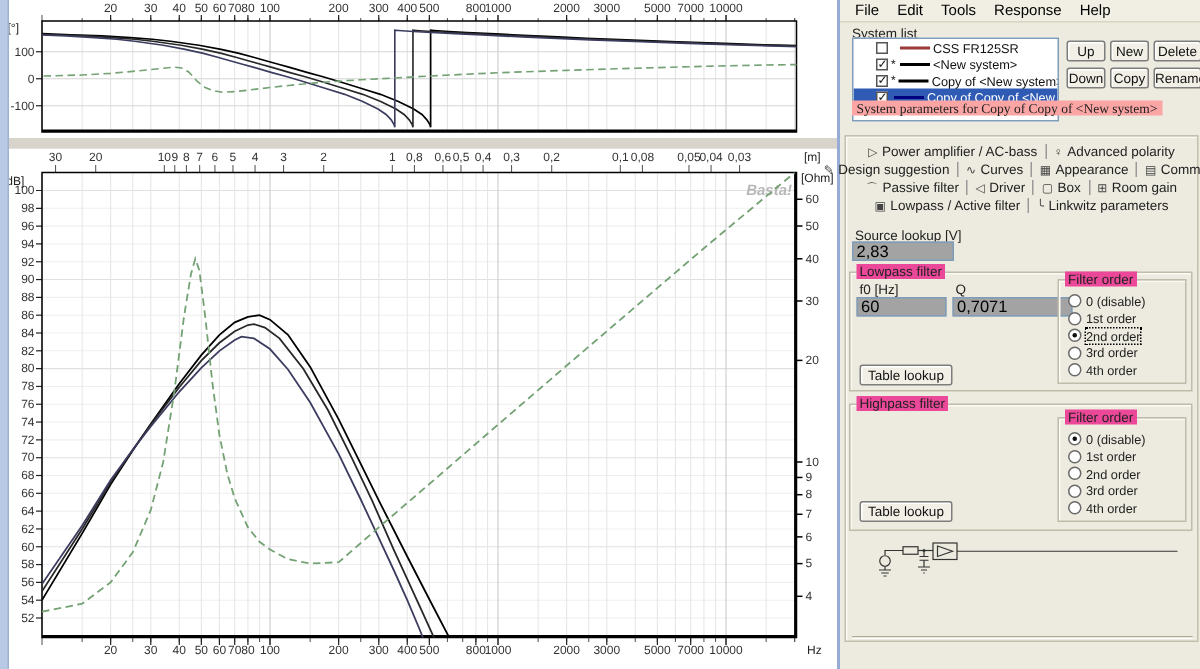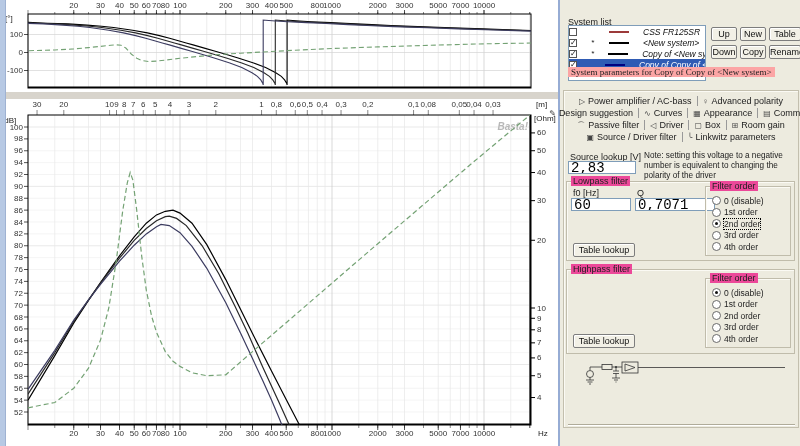--- a/index.html
+++ b/index.html
@@ -15,39 +15,39 @@
   svg text{font-family:"Liberation Sans","DejaVu Sans",sans-serif;}
   
   .right-panel{position:absolute;left:558px;top:0;width:242px;height:446px;background:#edebdf;
     border-left:2px solid #96acd4;font-size:9px;}
   .menu-bar{position:absolute;left:0;top:0;width:100%;height:15px;background:#f1efe3;
     border-bottom:1px solid #d8d4c4;display:flex;align-items:center;padding-left:4px;}
   .menu-item{padding:1px 6px;font-size:10px;color:#000;cursor:default;}
   .lbl{position:absolute;font-size:9px;color:#222;white-space:nowrap;}
   .listbox{position:absolute;left:8px;top:25px;width:138px;height:56px;background:#fff;
     border:1px solid #7f9db9;overflow:hidden;}
-  .list-row{height:11px;display:flex;align-items:center;gap:14px;padding-left:0;font-size:8.5px;white-space:nowrap;font-style:italic;}
+  .list-row{height:11px;display:flex;align-items:center;gap:2px;padding-left:15px;font-size:8.5px;white-space:nowrap;}
   .list-row.selected{background:#2f5bb4;color:#fff;}
   .checkbox{flex:0 0 auto;width:8px;height:8px;border:1px solid #555;background:#fff;
     font-size:8px;line-height:6px;text-align:center;color:#111;}
   .line-sample{flex:0 0 auto;width:20px;border-top:2px solid #000;height:0;}
   .star{width:4px;font-size:8px;}
   .xp-btn{position:absolute;height:14px;font-size:9px;color:#111;background:#f2f0e6;
     border:1px solid #7d7d7d;border-radius:2px;box-shadow:inset 1px 1px 0 #fff;
     text-align:center;line-height:12px;cursor:default;}
   .params-box{position:absolute;left:3px;top:90px;width:236px;height:338px;
     border:1px solid #c3bfae;box-shadow:inset 1px 1px 0 #fbfaf4;}
   .params-title{position:absolute;left:8px;top:67px;background:#fca5a5;padding:0 3px;font-size:9px;color:#222;white-space:nowrap;font-family:Liberation Serif, serif;}
   .tabs{position:absolute;left:6px;top:95px;width:230px;}
   .tab-row{display:flex;justify-content:center;height:12px;align-items:center;}
   .tab-item{display:flex;align-items:center;gap:3px;padding:0 5px;font-size:9px;color:#222;cursor:default;white-space:nowrap;}
   .tab-item + .tab-item{border-left:1px solid #999;}
   .tab-icon{font-size:8px;color:#444;}
-  .field{position:absolute;background:#ffffff;border:1px solid #7f9db9;font-size:14px;
-    padding:0 2px;font-family:Liberation Mono, monospace;}
+  .field{position:absolute;background:#a3a3a3;border:1px solid #7f9db9;font-size:11px;
+    padding:0 2px;font-family:Liberation Sans, sans-serif;}
   .note{position:absolute;left:84px;top:151px;width:154px;font-size:8.2px;line-height:1.2;color:#222;}
   .groupbox{position:absolute;border:1px solid #c0bcab;box-shadow:inset 1px 1px 0 #fbfaf4;}
   .box-title{position:absolute;top:-6px;left:4px;background:#ec4899;padding:0 2px;font-size:9px;color:#222;white-space:nowrap;}
   .radio-row{display:flex;align-items:center;gap:3px;height:11.5px;font-size:8.5px;color:#222;}
   .radio{position:relative;flex:0 0 auto;width:9px;height:9px;border:1px solid #6a6a6a;border-radius:50%;background:#fff;}
   .radio.on::after{content:"";position:absolute;left:2px;top:2px;width:3px;height:3px;border-radius:50%;background:#111;}
   .radio-label.focus{outline:1px dotted #000;}
   .groove{position:absolute;left:8px;top:424px;width:227px;height:2px;
     border-top:1px solid #b0ac9a;border-bottom:1px solid #fff;}
 </style>
@@ -470,20 +470,27 @@
       <g clip-path="url(#clipBot)">
         <path d="M28.0 301.1 L54.8 256.6 L73.8 223.9 L88.5 201.4 L100.5 183.6 L119.5 156.8 L134.2 137.8 L146.3 124.2 L156.5 115.9 L165.3 112.3 L173.0 111.1 L180.0 114.1 L192.0 124.2 L206.8 145.6 L225.8 180.6 L240.5 210.3 L252.5 234.6 L271.5 272.0 L286.2 300.5 L298.3 323.7 L308.5 342.7" fill="none" stroke="#000000" stroke-width="1.2"></path>
         <path d="M28.0 295.2 L54.8 253.6 L73.8 222.2 L88.5 200.8 L100.5 184.2 L119.5 159.2 L134.2 141.4 L146.3 129.5 L156.5 121.8 L165.3 117.7 L169.3 117.1 L176.6 119.4 L186.3 126.6 L202.2 146.8 L218.8 174.7 L235.0 207.3 L248.0 234.6 L262.7 267.9 L279.3 304.1 L288.8 324.9 L298.3 345.7" fill="none" stroke="#282828" stroke-width="1.2"></path>
         <path d="M28.0 290.4 L54.8 251.3 L73.8 221.0 L88.5 200.8 L100.5 185.3 L119.5 162.2 L134.2 146.2 L146.3 134.9 L156.5 127.7 L161.0 125.4 L169.3 126.6 L180.0 133.7 L192.0 147.3 L206.8 169.3 L225.8 203.7 L240.5 234.0 L252.5 259.6 L262.7 281.5 L271.5 301.1 L279.3 319.5 L286.2 336.8" fill="none" stroke="#3c3c60" stroke-width="1.2"></path>
         <path d="M28.0 308.8 L54.8 303.5 L73.8 289.2 L88.5 269.2 L100.5 241.1 L108.8 209.0 L116.1 163.1 L122.7 111.9 L127.3 83.8 L130.2 73.5 L132.9 81.2 L136.8 111.9 L141.7 157.1 L146.3 191.2 L151.6 217.1 L156.5 233.3 L165.3 252.6 L173.0 262.2 L180.0 267.4 L192.0 273.8 L206.8 276.7 L225.8 275.8 L252.5 252.6 L286.2 223.7 L332.0 184.1 L377.8 144.7 L423.5 105.6 L469.3 66.5 L496.0 44.2 L529.8 16.1" fill="none" stroke="#74a274" stroke-width="1.2" stroke-dasharray="5 3"></path>
       </g>
     </svg>
   <div class="left-strip"></div>
 
   <div class="right-panel">
+    <div class="menu-bar" id="menu-bar">
+        <span class="menu-item">File</span>
+        <span class="menu-item">Edit</span>
+        <span class="menu-item">Tools</span>
+        <span class="menu-item">Response</span>
+        <span class="menu-item">Help</span>
+      </div>
 
     <div class="lbl" style="left:8px;top:17px;">System list</div>
     <div class="listbox" id="system-list">
         <div class="list-row">
           <span class="checkbox"></span>
           <span class="star"></span>
           <span class="line-sample" style="border-top-color: rgb(156, 58, 58);"></span>
           <span>CSS FR125SR</span>
         </div>
         <div class="list-row">
@@ -501,21 +508,21 @@
         <div class="list-row selected">
           <span class="checkbox">✓</span>
           <span class="star"></span>
           <span class="line-sample" style="border-top-color: rgb(0, 0, 128);"></span>
           <span>Copy of Copy of &lt;New system&gt;</span>
         </div>
       </div>
     <div id="list-buttons">
         <div class="xp-btn" style="left: 151px; top: 27px; width: 26px;">Up</div>
         <div class="xp-btn" style="left: 180px; top: 27px; width: 26px;">New</div>
-        <div class="xp-btn" style="left: 209px; top: 27px; width: 32px;">Table</div>
+        <div class="xp-btn" style="left: 209px; top: 27px; width: 32px;">Delete</div>
         <div class="xp-btn" style="left: 151px; top: 45px; width: 26px;">Down</div>
         <div class="xp-btn" style="left: 180px; top: 45px; width: 26px;">Copy</div>
         <div class="xp-btn" style="left: 209px; top: 45px; width: 32px;">Rename</div>
       </div>
 
     <div class="params-box"></div>
     <div class="params-title">System parameters for Copy of Copy of &lt;New system&gt;</div>
 
     <div class="tabs" id="tabs">
         <div class="tab-row">
@@ -560,32 +567,31 @@
             <span>Box</span>
           </span>
           <span class="tab-item">
             <span class="tab-icon">⊞</span>
             <span>Room gain</span>
           </span>
         </div>
         <div class="tab-row">
           <span class="tab-item active">
             <span class="tab-icon">▣</span>
-            <span>Source / Driver filter</span>
+            <span>Lowpass / Active filter</span>
           </span>
           <span class="tab-item">
             <span class="tab-icon">╰</span>
             <span>Linkwitz parameters</span>
           </span>
         </div>
       </div>
 
     <div class="lbl" style="left:10px;top:152px;">Source lookup [V]</div>
     <input class="field" style="left: 8px; top: 161px; width: 68px; height: 13px;" value="2,83">
-    <div class="note">Note: setting this voltage to a negative number is equivalent to changing the polarity of the driver</div>
 
     <div class="groupbox" style="left:6px;top:181px;width:229px;height:80px;">
       <span class="box-title">Lowpass filter</span>
       <div class="lbl" style="left:6px;top:6px;">f0 [Hz]</div>
       <div class="lbl" style="left:70px;top:6px;">Q</div>
       <input class="field" style="left: 4px; top: 16px; width: 60px; height: 13px;" value="60">
       <input class="field" style="left: 68px; top: 16px; width: 80px; height: 13px;" value="0,7071">
       <div class="groupbox" style="left:138px;top:4px;width:86px;height:70px;">
         <span class="box-title">Filter order</span>
         <div id="lp-orders" style="position:absolute;left:6px;top:8px;">

